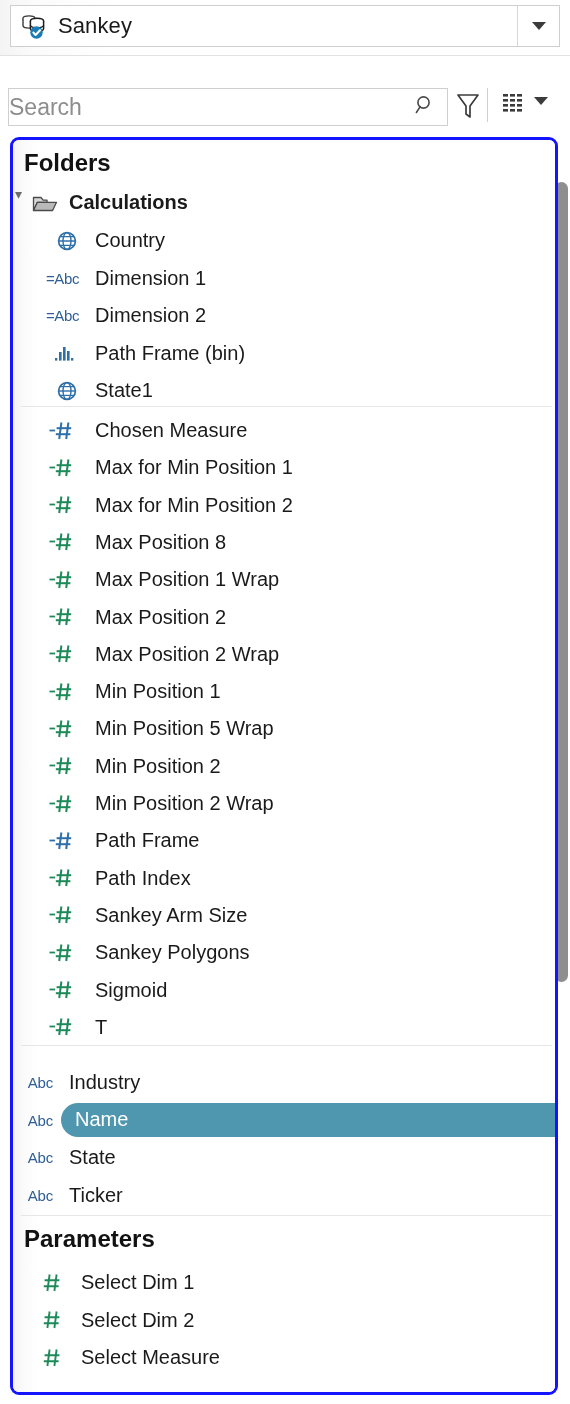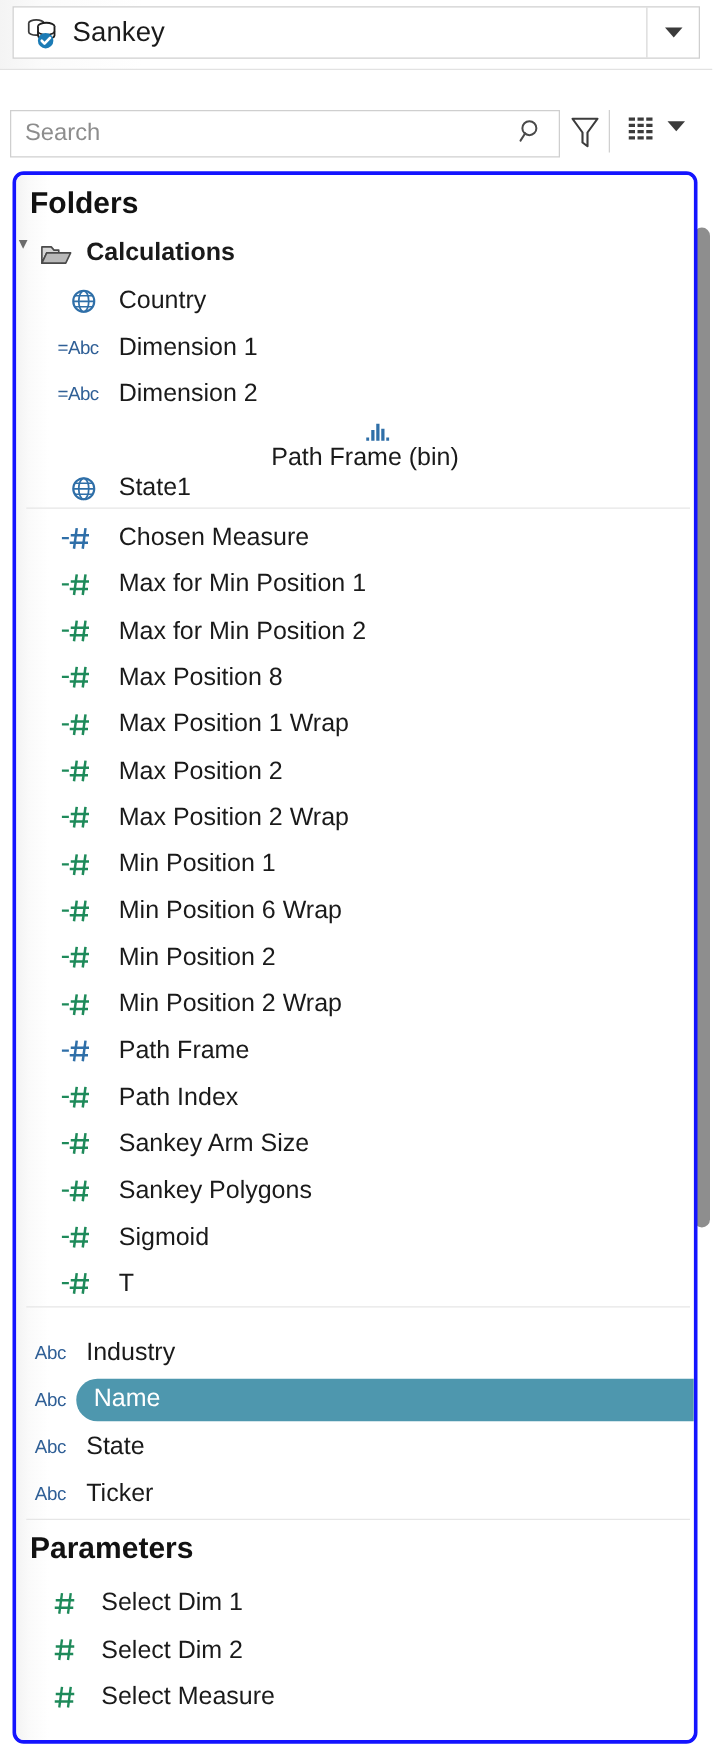--- a/index.html
+++ b/index.html
@@ -31,21 +31,21 @@
     border-left:1px solid #d8d8d8; display:flex; align-items:center; justify-content:center;
   }
   .caret-dn { width:0;height:0;border-left:7px solid transparent;border-right:7px solid transparent;border-top:8px solid #3b3b3b; }
 
   
   .search-bar { position:absolute; left:0; top:57px; width:570px; height:72px; background:#fff; }
   .search-box {
     position:absolute; left:8px; top:31px; width:440px; height:38px;
     border:1px solid #cfcfcf; background:#fff; display:flex; align-items:center;
   }
-  .search-text { font-size:19px; color:#8d8d8d; margin-left:11px; flex:1; }
+  .search-text { font-size:23px; color:#8d8d8d; flex:1; }
   .mag { margin-right:10px; }
   .tb-icon { position:absolute; top:33px; cursor:pointer; }
   .tb-sep { position:absolute; left:487px; top:31px; width:1px; height:34px; background:#d0d0d0; }
 
   
   .pane {
     position:absolute; left:10px; top:137px; width:548px; height:1258px;
     border:3px solid #1414ff; border-radius:9px; background:#fff; overflow:hidden;
   }
   .pane-inner { position:relative; width:100%; height:100%;
@@ -186,21 +186,21 @@
               <span class="g-eqabc" style="color:#2f5f96">=Abc</span>
             </div>
             <div class="lbl" style="margin-left: 10px;">Dimension 1</div>
           </div>
           <div class="row" style="top: 157.2px;">
             <div class="ico" style="width: 72px;">
               <span class="g-eqabc" style="color:#2f5f96">=Abc</span>
             </div>
             <div class="lbl" style="margin-left: 10px;">Dimension 2</div>
           </div>
-          <div class="row" style="top: 194.8px; flex-direction: column;">
+          <div class="row" style="top: 194.8px;">
             <div class="ico" style="width: 72px;">
               <svg width="26" height="20" viewBox="0 0 26 20">
         <g fill="#2f6fa8">
           <rect x="2" y="15" width="2.3" height="2.6"></rect>
           <rect x="6" y="9" width="2.6" height="8.6"></rect>
           <rect x="10" y="4" width="2.6" height="13.6"></rect>
           <rect x="14" y="8" width="2.6" height="9.6"></rect>
           <rect x="18" y="15" width="2.3" height="2.6"></rect>
         </g>
       </svg>
@@ -341,21 +341,21 @@
               <svg width="30" height="22" viewBox="0 0 30 22">
         <rect x="0.5" y="9.6" width="5.6" height="1.8" fill="#1e8a5a"></rect>
         <g stroke="#1e8a5a" stroke-width="2.0">
           <line x1="12.4" y1="2.5" x2="10.2" y2="19"></line>
           <line x1="19.4" y1="2.5" x2="17.2" y2="19"></line>
           <line x1="7.6" y1="8.2" x2="22.2" y2="8.2"></line>
           <line x1="6.8" y1="14.2" x2="21.4" y2="14.2"></line>
         </g>
       </svg>
             </div>
-            <div class="lbl" style="margin-left: 10px;">Min Position 6 Wrap</div>
+            <div class="lbl" style="margin-left: 10px;">Min Position 5 Wrap</div>
           </div>
           <div class="row" style="top: 607.7px;">
             <div class="ico" style="width: 72px;">
               <svg width="30" height="22" viewBox="0 0 30 22">
         <rect x="0.5" y="9.6" width="5.6" height="1.8" fill="#1e8a5a"></rect>
         <g stroke="#1e8a5a" stroke-width="2.0">
           <line x1="12.4" y1="2.5" x2="10.2" y2="19"></line>
           <line x1="19.4" y1="2.5" x2="17.2" y2="19"></line>
           <line x1="7.6" y1="8.2" x2="22.2" y2="8.2"></line>
           <line x1="6.8" y1="14.2" x2="21.4" y2="14.2"></line>

